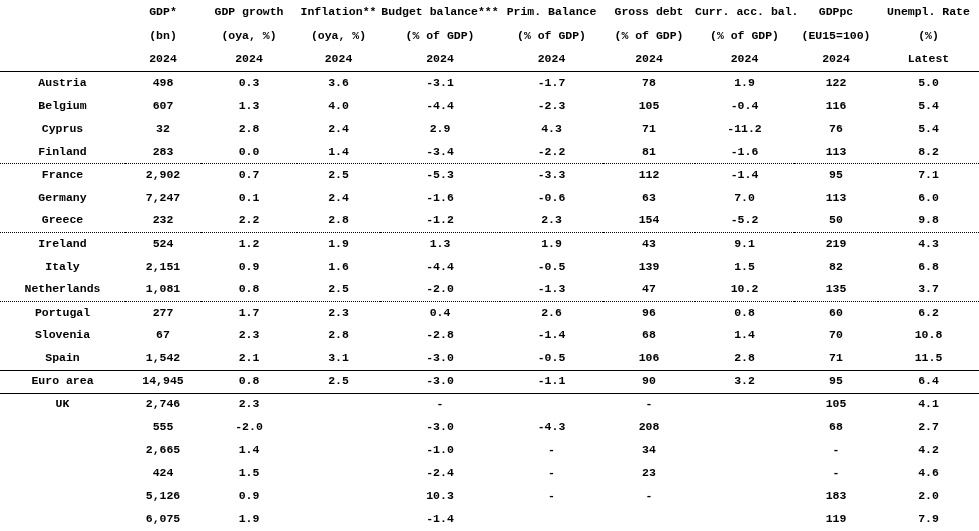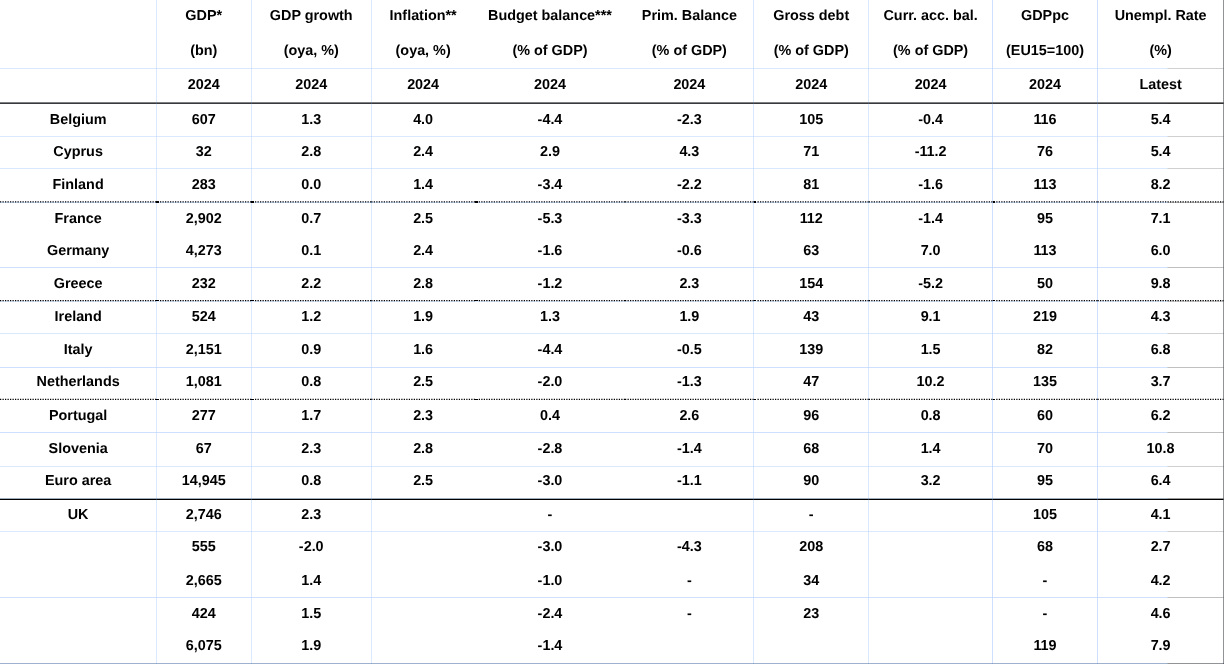--- a/index.html
+++ b/index.html
@@ -9,22 +9,23 @@
   }
   body {
     width: 979px;
     height: 531px;
     font-family: "Liberation Sans", sans-serif;
     overflow: hidden;
   }
   #sheet {
     width: 934px;
     height: 531px;
-    background: #3b82f6;
+    background: #5eead4;
     position: relative;
+    font-family: Liberation Mono, monospace;
   }
   table.grid {
     border-collapse: collapse;
     width: 979px;
     height: 531px;
     table-layout: fixed;
   }
   table.grid td, table.grid th {
     border: 0;
     padding: 0;
@@ -103,20 +104,32 @@
           <td class="vl">2024</td>
           <td class="shade vl">2024</td>
           <td class="vl">2024</td>
           <td class="shade vl">2024</td>
           <td class="vl">2024</td>
           <td class="shade vl">2024</td>
           <td class="vl">2024</td>
           <td class="shade vl">2024</td>
           <td class="vl vr">Latest</td>
         </tr>
+        <tr class="" style="height: 22px;">
+          <td class="label">Austria</td>
+          <td class="vl">498</td>
+          <td class="shade vl">0.3</td>
+          <td class="vl">3.6</td>
+          <td class="shade vl">-3.1</td>
+          <td class="vl">-1.7</td>
+          <td class="shade vl">78</td>
+          <td class="vl">1.9</td>
+          <td class="shade vl">122</td>
+          <td class="vl vr">5.0</td>
+        </tr>
         <tr class="" style="height: 22px; margin-top: 16px;">
           <td class="label">Belgium</td>
           <td class="vl">607</td>
           <td class="shade vl">1.3</td>
           <td class="vl">4.0</td>
           <td class="shade vl">-4.4</td>
           <td class="vl">-2.3</td>
           <td class="shade vl">105</td>
           <td class="vl">-0.4</td>
           <td class="shade vl">116</td>
@@ -153,21 +166,21 @@
           <td class="vl">2.5</td>
           <td class="shade vl">-5.3</td>
           <td class="vl">-3.3</td>
           <td class="shade vl">112</td>
           <td class="vl">-1.4</td>
           <td class="shade vl">95</td>
           <td class="vl vr">7.1</td>
         </tr>
         <tr class="" style="height: 22px;">
           <td class="label">Germany</td>
-          <td class="vl">4,273</td>
+          <td class="vl">7,247</td>
           <td class="shade vl">0.1</td>
           <td class="vl">2.4</td>
           <td class="shade vl">-1.6</td>
           <td class="vl">-0.6</td>
           <td class="shade vl">63</td>
           <td class="vl">7.0</td>
           <td class="shade vl">113</td>
           <td class="vl vr">6.0</td>
         </tr>
         <tr class="rule-dot" style="height: 22px;">
@@ -236,20 +249,32 @@
           <td class="shade vl">2.3</td>
           <td class="vl">2.8</td>
           <td class="shade vl">-2.8</td>
           <td class="vl">-1.4</td>
           <td class="shade vl">68</td>
           <td class="vl">1.4</td>
           <td class="shade vl">70</td>
           <td class="vl vr">10.8</td>
         </tr>
         <tr class="rule-solid" style="height: 22px;">
+          <td class="label">Spain</td>
+          <td class="vl">1,542</td>
+          <td class="shade vl">2.1</td>
+          <td class="vl">3.1</td>
+          <td class="shade vl">-3.0</td>
+          <td class="vl">-0.5</td>
+          <td class="shade vl">106</td>
+          <td class="vl">2.8</td>
+          <td class="shade vl">71</td>
+          <td class="vl vr">11.5</td>
+        </tr>
+        <tr class="rule-solid" style="height: 22px;">
           <td class="label">Euro area</td>
           <td class="vl">14,945</td>
           <td class="shade vl">0.8</td>
           <td class="vl">2.5</td>
           <td class="shade vl">-3.0</td>
           <td class="vl">-1.1</td>
           <td class="shade vl">90</td>
           <td class="vl">3.2</td>
           <td class="shade vl">95</td>
           <td class="vl vr">6.4</td>
@@ -297,20 +322,32 @@
           <td class="blk vl"></td>
           <td class="shade vl">-2.4</td>
           <td class="vl">-</td>
           <td class="shade vl">23</td>
           <td class="blk vl"></td>
           <td class="shade vl">-</td>
           <td class="vl vr">4.6</td>
         </tr>
         <tr class="" style="height: 22px;">
           <td class="blk label"></td>
+          <td class="vl">5,126</td>
+          <td class="shade vl">0.9</td>
+          <td class="blk vl"></td>
+          <td class="shade vl">10.3</td>
+          <td class="vl">-</td>
+          <td class="shade vl">-</td>
+          <td class="blk vl"></td>
+          <td class="shade vl">183</td>
+          <td class="vl vr">2.0</td>
+        </tr>
+        <tr class="" style="height: 22px;">
+          <td class="blk label"></td>
           <td class="vl">6,075</td>
           <td class="shade vl">1.9</td>
           <td class="blk vl"></td>
           <td class="shade vl">-1.4</td>
           <td class="blk vl"></td>
           <td class="shade blk vl"></td>
           <td class="blk vl"></td>
           <td class="shade vl">119</td>
           <td class="vl vr">7.9</td>
         </tr>

